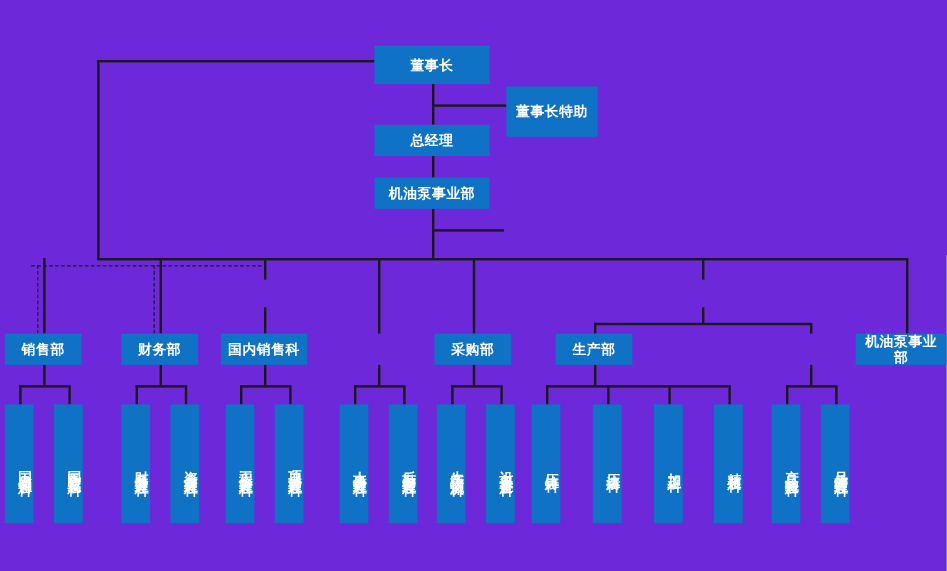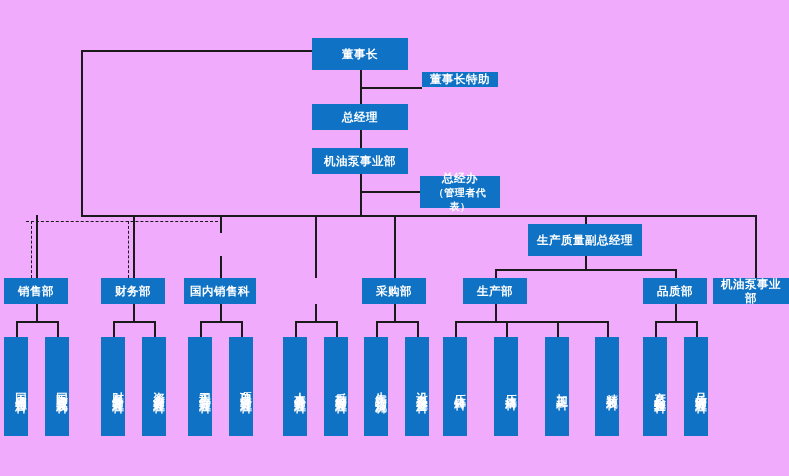--- a/index.html
+++ b/index.html
@@ -8,21 +8,21 @@
     padding: 0;
     background: #ffffff;
   }
   body {
     font-family: "DejaVu Sans", "Liberation Sans", sans-serif;
   }
   #chart-root {
     position: relative;
     width: 789px;
     height: 476px;
-    background: #f0abfc;
+    background: #6d28d9;
     overflow: hidden;
   }
   
   .node {
     position: absolute;
     background: #0f72c4;
     color: #ffffff;
     box-sizing: border-box;
     display: flex;
     align-items: center;
@@ -147,46 +147,40 @@
   <div class="ln v" style="left:557px; top:321px; height:16px;"></div>
   <div class="ln v" style="left:607px; top:321px; height:16px;"></div>
 
   <div class="ln v" style="left:675px; top:304px; height:18px;"></div>
   <div class="ln h" style="left:655px; top:321px; width:41px;"></div>
   <div class="ln v" style="left:655px; top:321px; height:16px;"></div>
   <div class="ln v" style="left:696px; top:321px; height:16px;"></div>
 
   <div class="node h" style="left:312px; top:38px; width:96px; height:32px;">董事长</div>
 
-  <div class="node h" style="left:422px; top:72px; width:76px; height:15px;">董事长特助</div>
+  <div class="node h" style="left:422px; top:72px; width:76px; height:42px;">董事长特助</div>
 
   <div class="node h" style="left:312px; top:104px; width:96px; height:26px;">总经理</div>
 
   <div class="node h" style="left:312px; top:148px; width:96px; height:26px;">机油泵事业部</div>
 
-  <div class="node h two-line" style="left:420px; top:176px; width:80px; height:32px;">
-    <span>总经办</span>
-    <span style="font-size:10px;">（管理者代表）</span>
-  </div>
-
-
-  <div class="node h" style="left:528px; top:224px; width:114px; height:32px;">生产质量副总经理</div>
+
+
 
   <div class="node h" style="left:4px; top:278px; width:64px; height:26px;">销售部</div>
 
   <div class="node h" style="left:101px; top:278px; width:64px; height:26px;">财务部</div>
 
   <div class="node h" style="left:184px; top:278px; width:72px; height:26px;">国内销售科</div>
 
 
   <div class="node h" style="left:362px; top:278px; width:64px; height:26px;">采购部</div>
 
   <div class="node h" style="left:463px; top:278px; width:64px; height:26px;">生产部</div>
 
-  <div class="node h" style="left:643px; top:278px; width:64px; height:26px;">品质部</div>
 
   <div class="node h" style="left:713px; top:278px; width:76px; height:26px;">机油泵事业部</div>
 
   <div class="node v" style="left:4px; top:337px; width:24px; height:99px;">国内销售科</div>
 
   <div class="node v" style="left:45px; top:337px; width:24px; height:99px;">国际贸易科</div>
 
   <div class="node v" style="left:101px; top:337px; width:24px; height:99px;">财务管理科</div>
 
   <div class="node v" style="left:142px; top:337px; width:24px; height:99px;">资金管理科</div>

